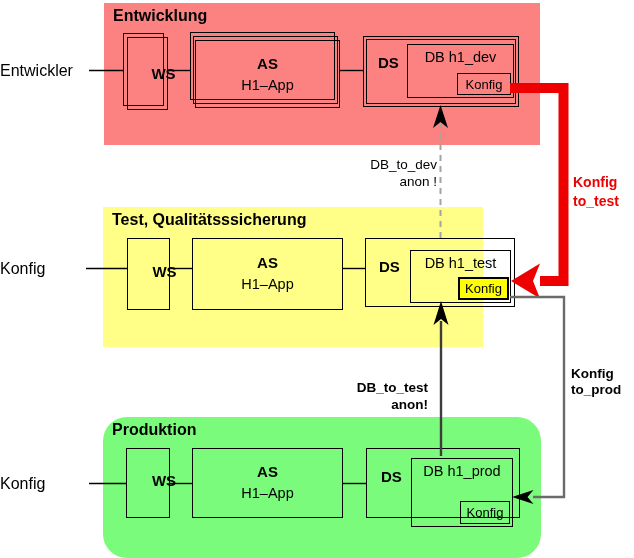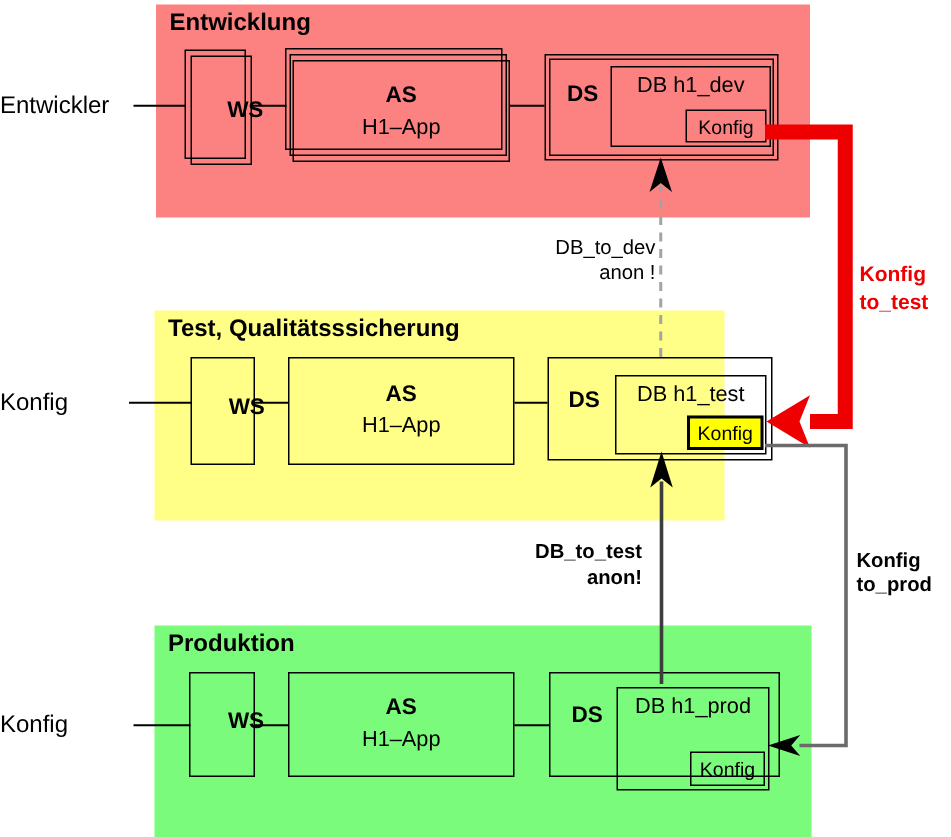--- a/index.html
+++ b/index.html
@@ -4,21 +4,21 @@
 <style>
   html,body{margin:0;padding:0;background:#fff;}
   .canvas{
     position:relative;width:634px;height:558px;background:#fff;overflow:hidden;
     font-family:"Liberation Sans",sans-serif;color:#000;
   }
   
   .section{position:absolute;}
   .sec-dev {left:104px;top:3px;  width:436px;height:142px;background:#fc8181;}
   .sec-test{left:103px;top:207px;width:380px;height:140px;background:#ffff87;}
-  .sec-prod{left:103px;top:417px;width:438px;height:141px;background:#7bfb7b;}
+  .sec-prod{left:103px;top:417px;width:438px;height:141px;background:#7bfb7b;border-radius:24px;}
   .sec-title{position:absolute;left:9px;top:4px;font-size:16px;font-weight:bold;}
 
   
   .box{position:absolute;border:1.5px solid #000;box-sizing:border-box;background:transparent;}
 
   
   .ws-stack{position:absolute;left:19px;top:30px;width:47px;height:78px;}
   .ws-back {left:0;top:0;width:41px;height:73px;}
   .ws-front{left:4px;top:4px;width:41px;height:73px;display:flex;align-items:center;justify-content:center;}
   
@@ -66,21 +66,21 @@
 
   
   .actor{position:absolute;left:0;text-align:left;font-size:16px;font-weight:normal;}
   .actor-dev {width:88px;top:62px;}
   .actor-test{width:85px;top:260px;}
   .actor-prod{width:88px;top:475px;}
 
   
   .arrow-label{position:absolute;font-size:13.5px;line-height:17px;}
   .lbl-db-to-dev {right:197px;top:156px;text-align:right;}
-  .lbl-db-to-test{right:206px;top:359px;text-align:right;font-weight:bold;}
+  .lbl-db-to-test{right:206px;top:379px;text-align:right;font-weight:bold;}
   .lbl-konfig-to-test{left:573px;top:173px;font-weight:bold;color:#ee0000;font-size:14px;line-height:19px;}
   .lbl-konfig-to-prod{left:571px;top:366px;font-weight:bold;line-height:16px;}
 
   .overlay{position:absolute;left:0;top:0;width:634px;height:558px;pointer-events:none;}
 </style>
 </head>
 <body>
 
 <div class="canvas">
 

